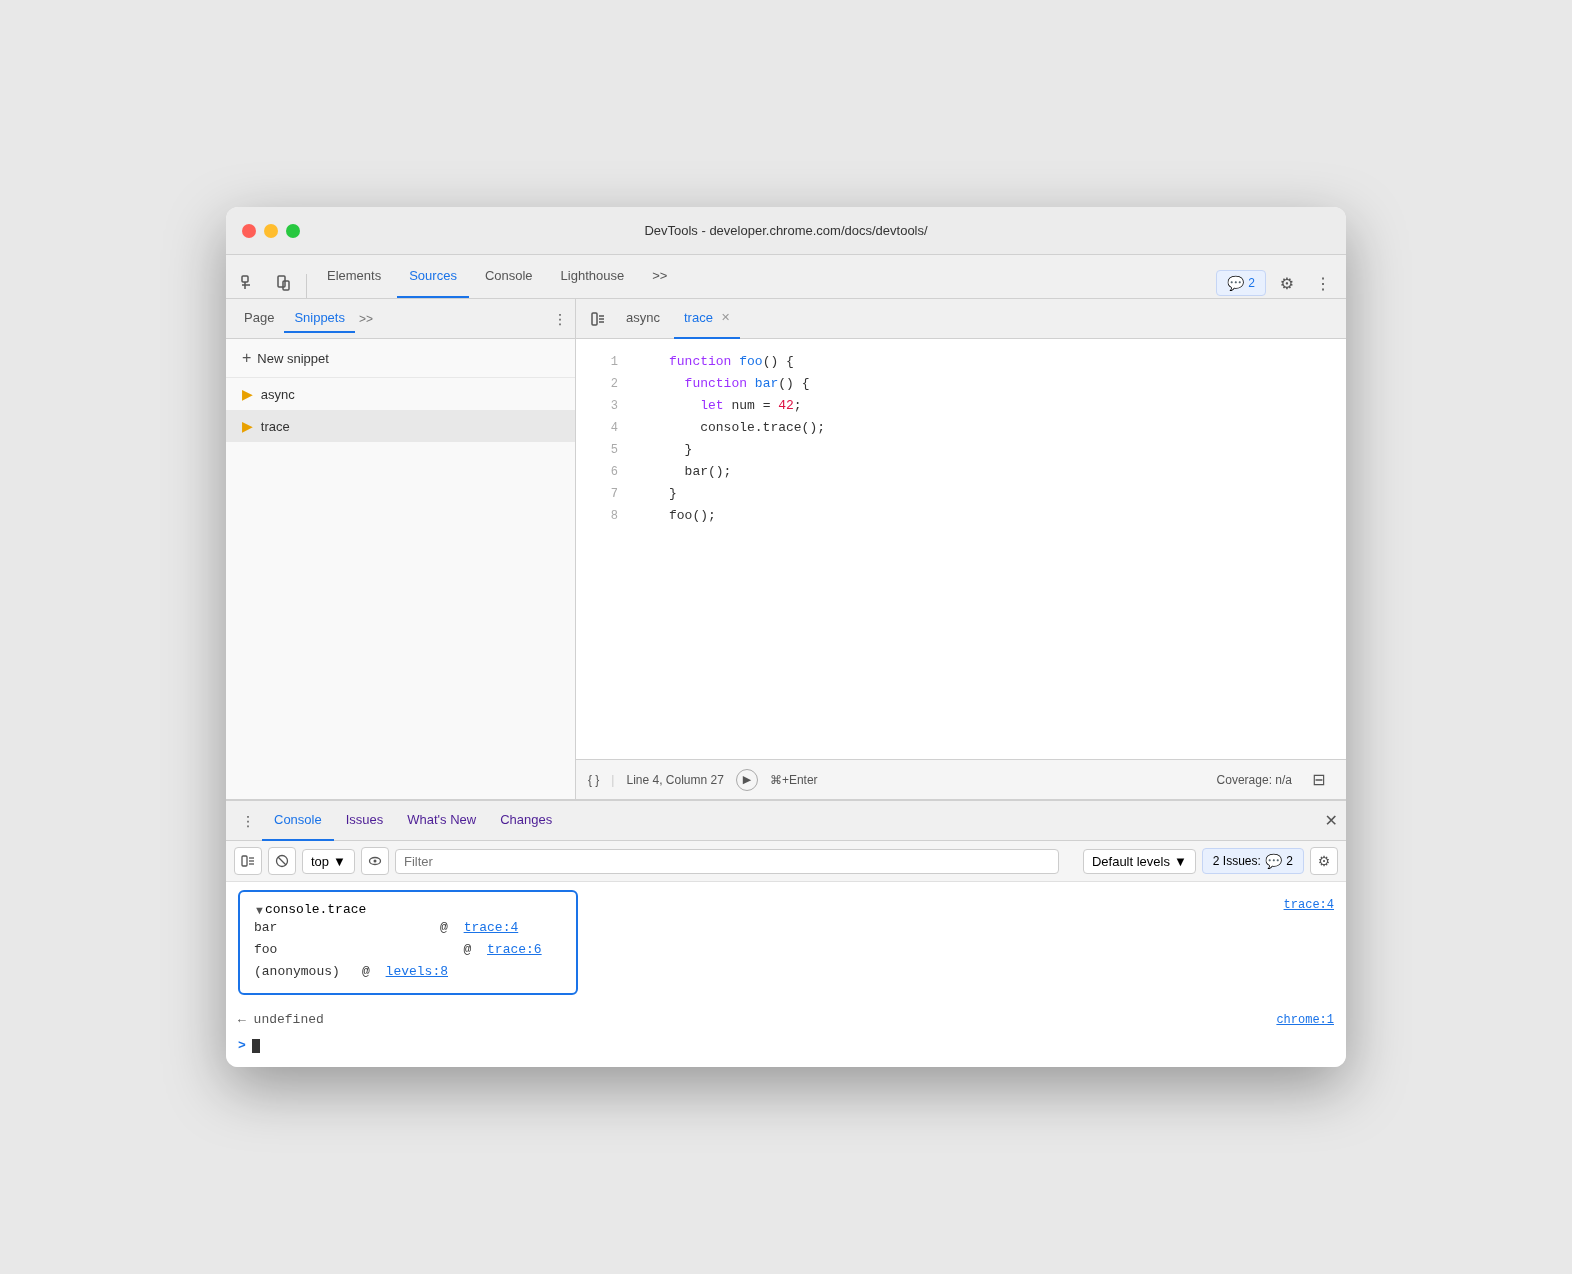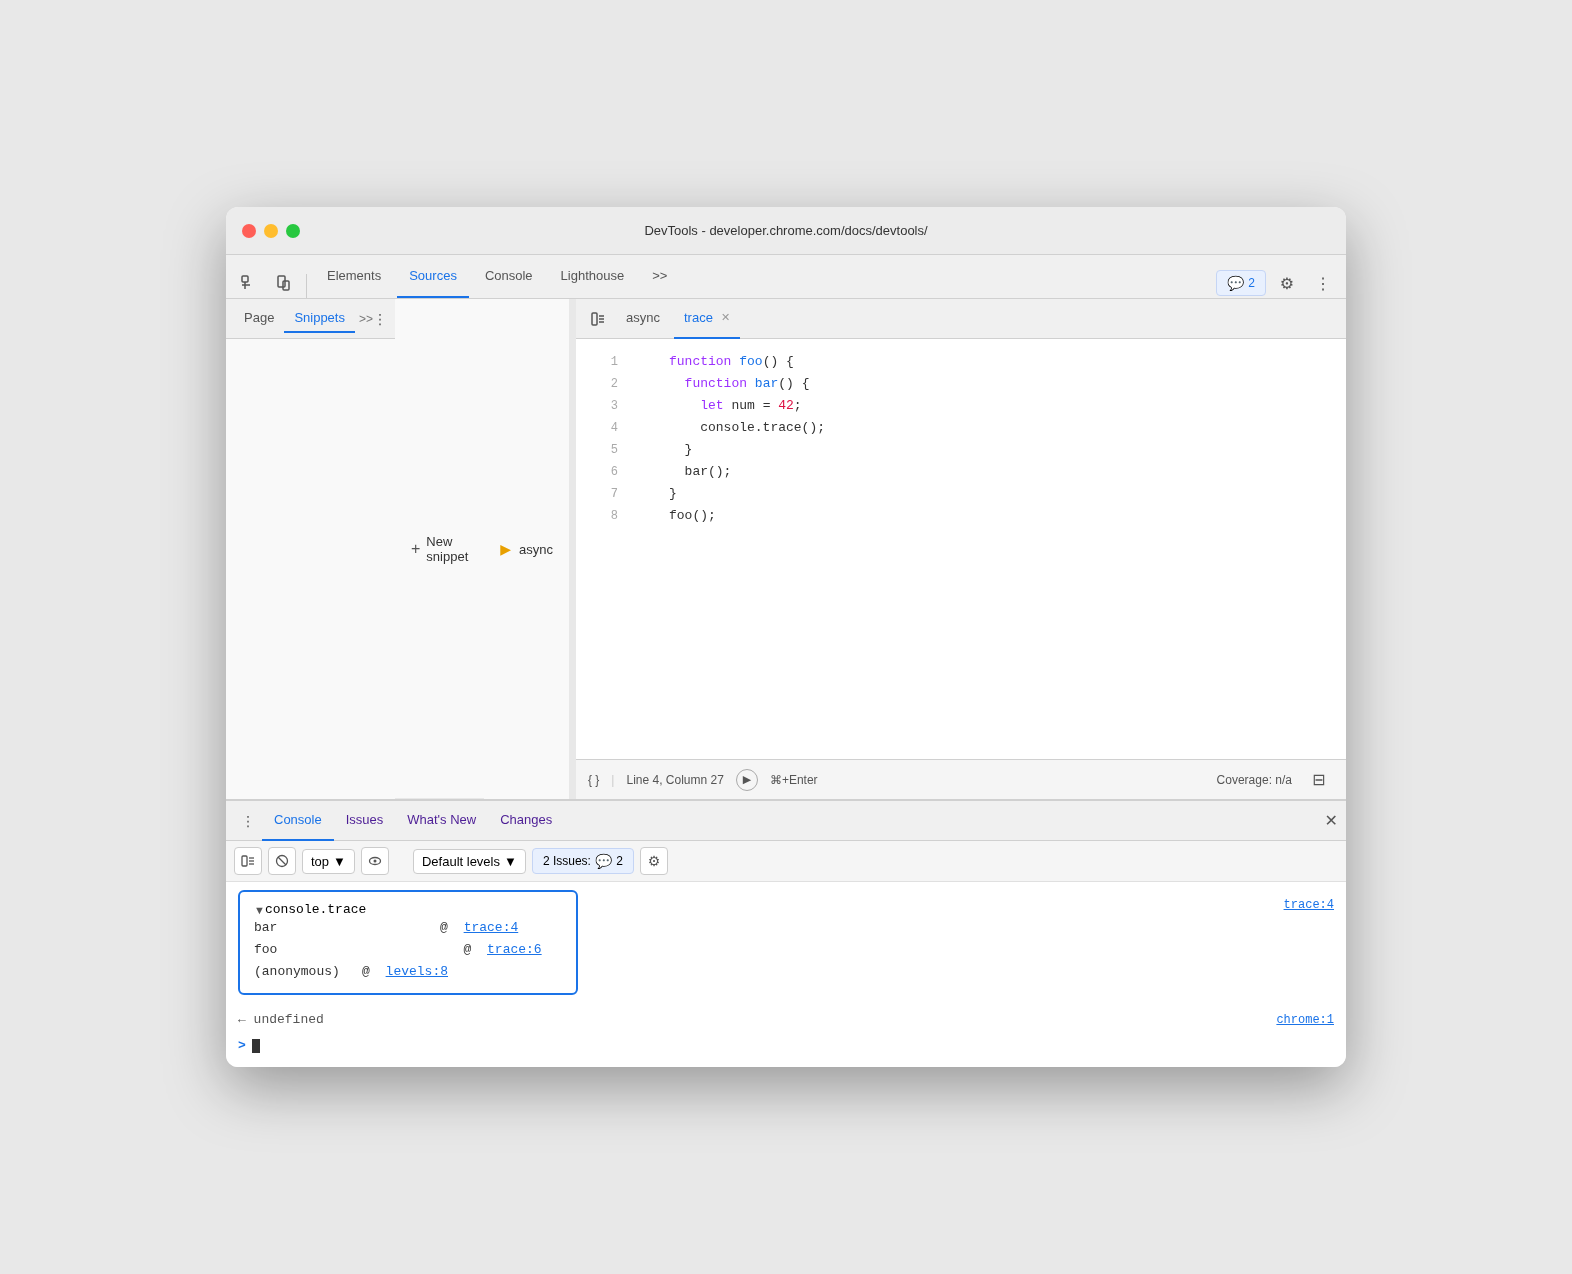--- a/index.html
+++ b/index.html
@@ -112,21 +112,21 @@
     .main-content {
       display: flex;
       height: 500px;
     }
     
     .sidebar {
       width: 350px;
       border-right: 1px solid #d0d0d0;
       background: #f9f9f9;
       display: flex;
-      flex-direction: row;
+      flex-direction: column;
     }
     .sidebar-tabs {
       display: flex;
       align-items: center;
       border-bottom: 1px solid #d0d0d0;
       padding: 0 8px;
       height: 40px;
       background: #f0f0f0;
     }
     .sidebar-tab {
@@ -691,20 +691,21 @@
       <div class="context-select">
         <span>top</span>
         <span>▼</span>
       </div>
       <button class="console-toolbar-btn">
         <svg width="14" height="14" viewBox="0 0 14 14" fill="none">
           <ellipse cx="7" cy="7" rx="5.5" ry="3.5" stroke="#555" stroke-width="1.3" fill="none"></ellipse>
           <circle cx="7" cy="7" r="1.5" fill="#555"></circle>
         </svg>
       </button>
+      <input class="filter-input" placeholder="Filter" style="">
       <div class="levels-btn">
         <span>Default levels</span>
         <span>▼</span>
       </div>
       <div class="issues-badge">
         <span>2 Issues:</span>
         <span style="font-size:14px;">💬</span>
         <span>2</span>
       </div>
       <button class="console-settings">⚙</button>

